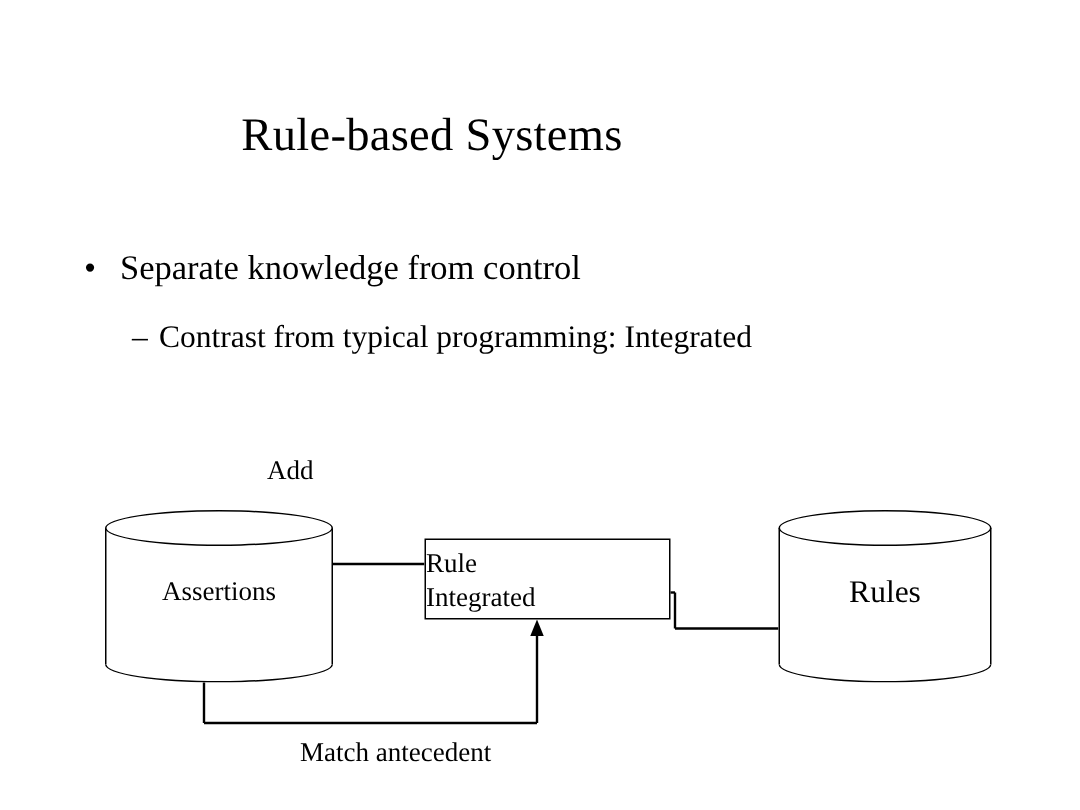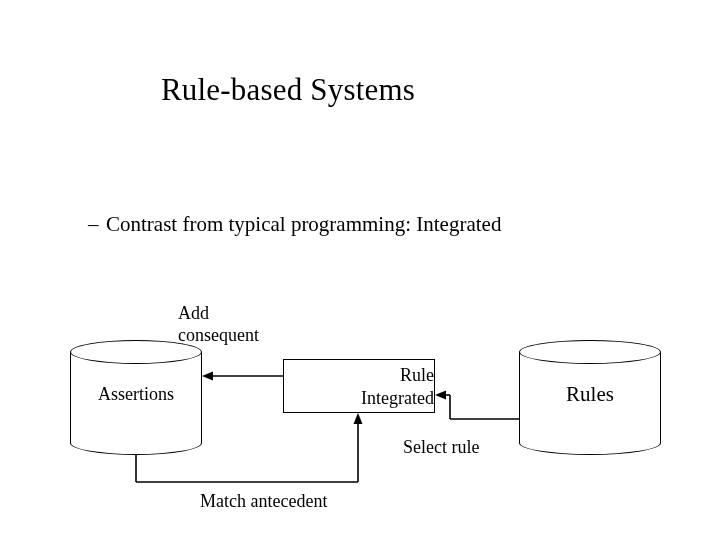--- a/index.html
+++ b/index.html
@@ -103,21 +103,21 @@
     position: absolute;
     left: 0;
     width: 100%;
     text-align: center;
     z-index: 3;
   }
 
   #assertions-cyl {
     left: 70px;
     top: 50px;
-    width: 132px;
+    width: 152px;
     height: 115px;
   }
   #assertions-cyl .cyl-label {
     top: 44px;
     font-size: 18px;
   }
 
   #rules-cyl {
     left: 519px;
     top: 50px;
@@ -127,26 +127,26 @@
   #rules-cyl .cyl-label {
     top: 42px;
     font-size: 21px;
   }
 
   
   #interpreter-box {
     position: absolute;
     left: 283px;
     top: 69px;
-    width: 152px;
+    width: 164px;
     height: 54px;
     border: 1.5px solid #000;
     box-sizing: border-box;
     background: #fff;
-    text-align: right;
+    text-align: left;
     font-size: 18px;
     line-height: 23px;
     padding-top: 4px;
   }
 
   
   .dlabel {
     position: absolute;
     text-align: left;
     font-size: 18px;
@@ -178,20 +178,23 @@
     overflow: visible;
   }
 </style>
 </head>
 <body>
 
 <div class="slide">
 
   <div id="slide-title">Rule-based Systems</div>
 
+  <div id="bullet-1">
+    <span class="bullet-mark">•</span><span>Separate knowledge from control</span>
+  </div>
 
   <div id="bullet-2">
     <span class="dash-mark">–</span><span>Contrast from typical programming: Integrated</span>
   </div>
 
   <div class="diagram">
 
     <svg id="connectors" viewBox="0 0 720 250">
 
       <line x1="283" y1="86" x2="208" y2="86" stroke="#000000" stroke-width="1.6"></line>
@@ -222,21 +225,19 @@
       <div class="cyl-label">Rules</div>
     </div>
 
     <div id="interpreter-box">
       <div>Rule</div>
       <div>Integrated</div>
     </div>
 
     <div class="dlabel" id="label-add-consequent">
       <div>Add</div>
-      <div>consequent</div>
-    </div>
-
-    <div class="dlabel" id="label-select-rule">Select rule</div>
+    </div>
+
 
     <div class="dlabel" id="label-match-antecedent">Match antecedent</div>
 
   </div>
 </div>
 
 </body></html>

